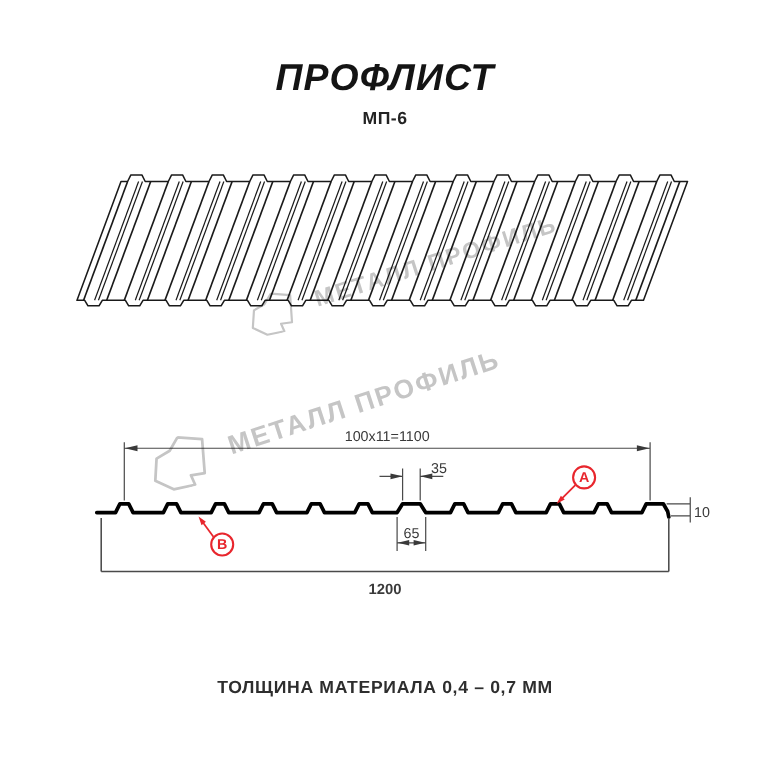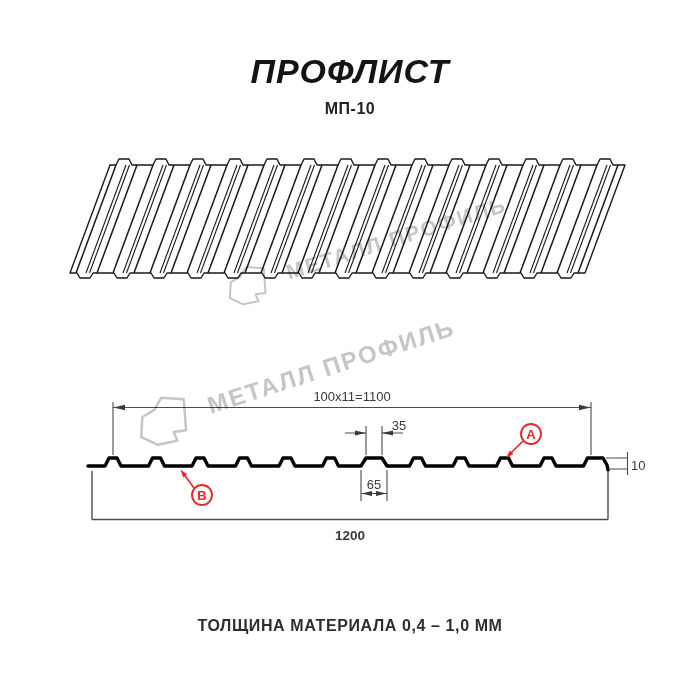--- a/index.html
+++ b/index.html
@@ -31,21 +31,21 @@
   .wm2 .wm-text{font-size:24px;}
   .dim-text{fill:#3a3a3a;font-family:"Liberation Sans",sans-serif;font-size:13px;}
   .dim-text-big{fill:#3a3a3a;font-family:"Liberation Sans",sans-serif;font-size:13.5px;font-weight:600;}
   .callout-letter{fill:#e8262d;font-family:"Liberation Sans",sans-serif;font-size:13px;font-weight:700;}
 </style>
 </head>
 <body>
 
 <div class="header">
   <div class="title">ПРОФЛИСТ</div>
-  <div class="subtitle">МП-10</div>
+  <div class="subtitle">МП-6</div>
 </div>
 
 <svg class="drawing" width="700" height="700" viewBox="0 0 700 700">
 
   <g id="sheet-g">
       <path d="M70,273L77,273L80,278L90,278L93,273L114,273L117,278L127,278L130,273L151,273L154,278L164,278L167,273L188,273L191,278L201,278L204,273L225,273L228,278L238,278L241,273L262,273L265,278L275,278L278,273L299,273L302,278L312,278L315,273L336,273L339,278L349,278L352,273L373,273L376,278L386,278L389,273L410,273L413,278L423,278L426,273L447,273L450,278L460,278L463,273L484,273L487,278L497,278L500,273L521,273L524,278L534,278L537,273L558,273L561,278L571,278L574,273L585,273L625,165L613,165L610,159L600,159L597,165L576,165L573,159L563,159L560,165L539,165L536,159L526,159L523,165L502,165L499,159L489,159L486,165L465,165L462,159L452,159L449,165L428,165L425,159L415,159L412,165L391,165L388,159L378,159L375,165L354,165L351,159L341,159L338,165L317,165L314,159L304,159L301,165L280,165L277,159L267,159L264,165L243,165L240,159L230,159L227,165L206,165L203,159L193,159L190,165L169,165L166,159L156,159L153,165L132,165L129,159L119,159L116,165L110,165Z" fill="#ffffff" stroke="#1a1a1a" stroke-width="1.4" stroke-linejoin="round"></path>
       <path d="M76,273L116,165" stroke="#1a1a1a" stroke-width="1.5" fill="none"></path>
       <path d="M86,273L126,165" stroke="#1a1a1a" stroke-width="1.1" fill="none"></path>
       <path d="M89.5,273L129.5,165" stroke="#1a1a1a" stroke-width="1.1" fill="none"></path>
       <path d="M97,273L137,165" stroke="#1a1a1a" stroke-width="1.5" fill="none"></path>
@@ -157,13 +157,13 @@
   <span class="wm-text">МЕТАЛЛ ПРОФИЛЬ</span>
 </div>
 
 <div class="wm wm2">
   <svg width="66" height="48" viewBox="0 0 60 46">
     <path d="M8,13 L1,31 L14,43 L33,45 L32,36 L44,38 L51,9 L31,1 L21,10 Z" fill="none" stroke="#c5c5c5" stroke-width="2.4" stroke-linejoin="round"></path>
   </svg>
   <span class="wm-text">МЕТАЛЛ ПРОФИЛЬ</span>
 </div>
 
-<div class="footer-note">ТОЛЩИНА МАТЕРИАЛА 0,4 – 1,0 ММ</div>
+<div class="footer-note">ТОЛЩИНА МАТЕРИАЛА 0,4 – 0,7 ММ</div>
 
 </body></html>

